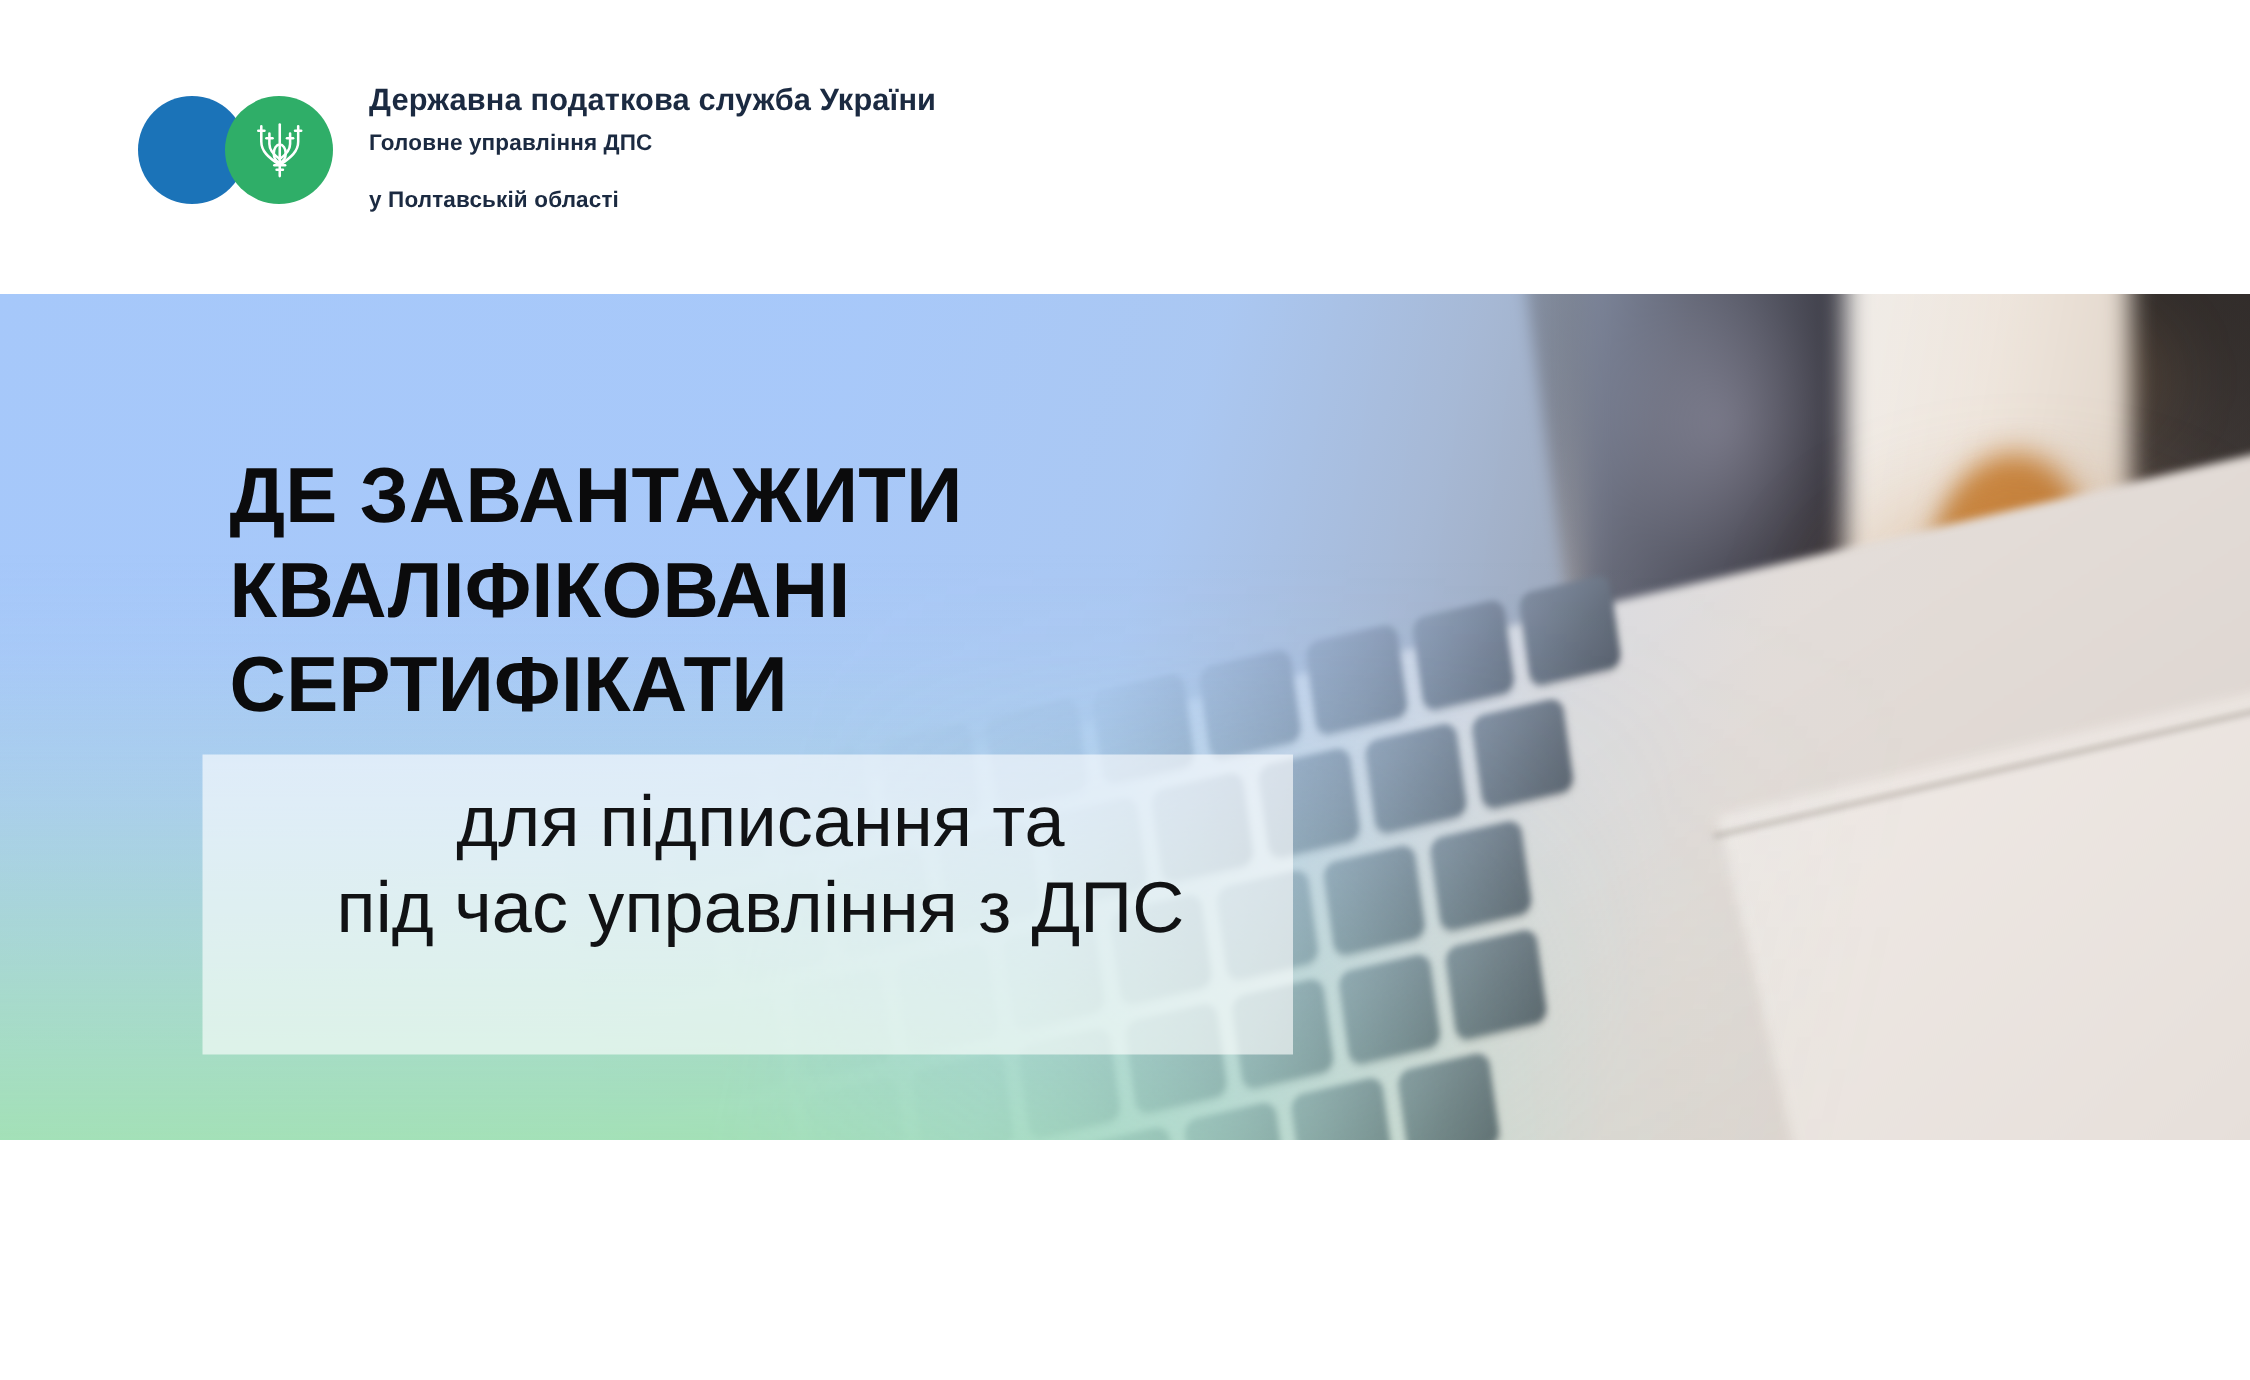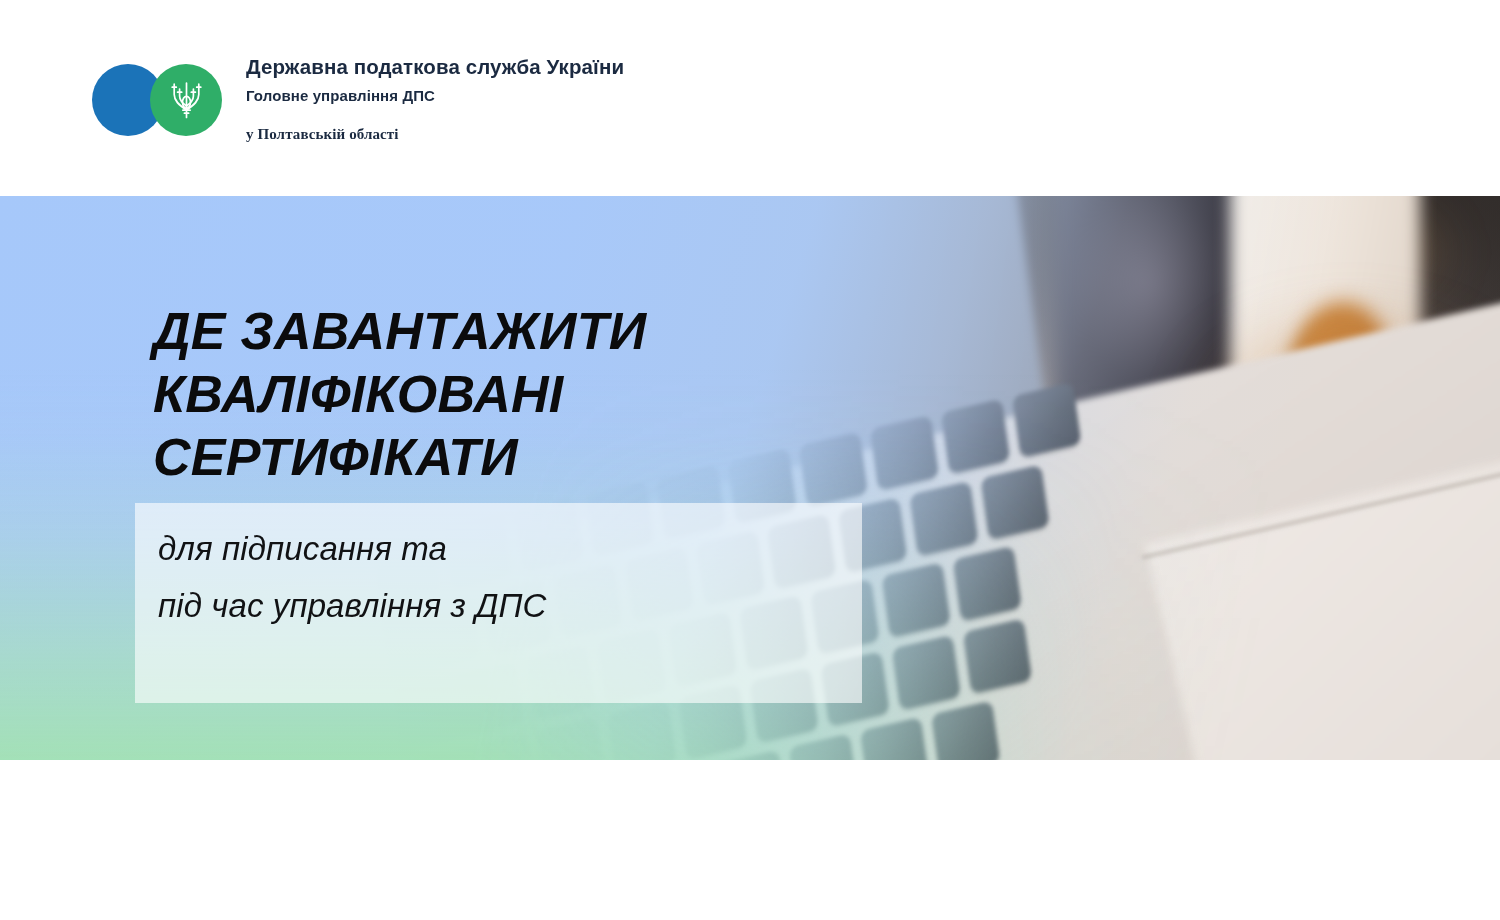--- a/index.html
+++ b/index.html
@@ -83,32 +83,31 @@
     white-space: nowrap;
   }
   .brand-line-2,
   .brand-line-3 {
     font-size: 15px;
     font-weight: bold;
     letter-spacing: 0.1px;
     white-space: nowrap;
   }
   .brand-line-2 { margin-top: 7px; }
-  .brand-line-3 { margin-top: 19px; font-family: Liberation Serif, serif; }
+  .brand-line-3 { margin-top: 19px; }
 
   
   .stage {
     position: absolute;
     left: 0;
     top: 152px;
     width: 1500px;
     height: 608px;
     overflow: hidden;
     background: #15803d;
-    font-style: italic;
   }
 
   
   .photo {
     position: absolute;
     inset: 0;
     filter: blur(0px);
   }
   .ph-wall {
     position: absolute;
@@ -322,28 +321,29 @@
   .subbox {
     position: absolute;
     left: 135px;
     top: 351px;
     width: 727px;
     height: 200px;
     background: rgba(255,255,255,0.62);
   }
   .subtitle {
     position: absolute;
-    left: 158px;
+    left: 147px;
     top: 368px;
     width: 720px;
     color: #111214;
-    font-size: 33px;
+    font-size: 48px;
     font-weight: normal;
     line-height: 57px;
     letter-spacing: 0.1px;
+    text-align: center;
   }
   .subtitle div { white-space: nowrap; }
 </style>
 </head>
 <body>
 
 <div class="poster">
 
   <div class="header">
     <div class="brand">

